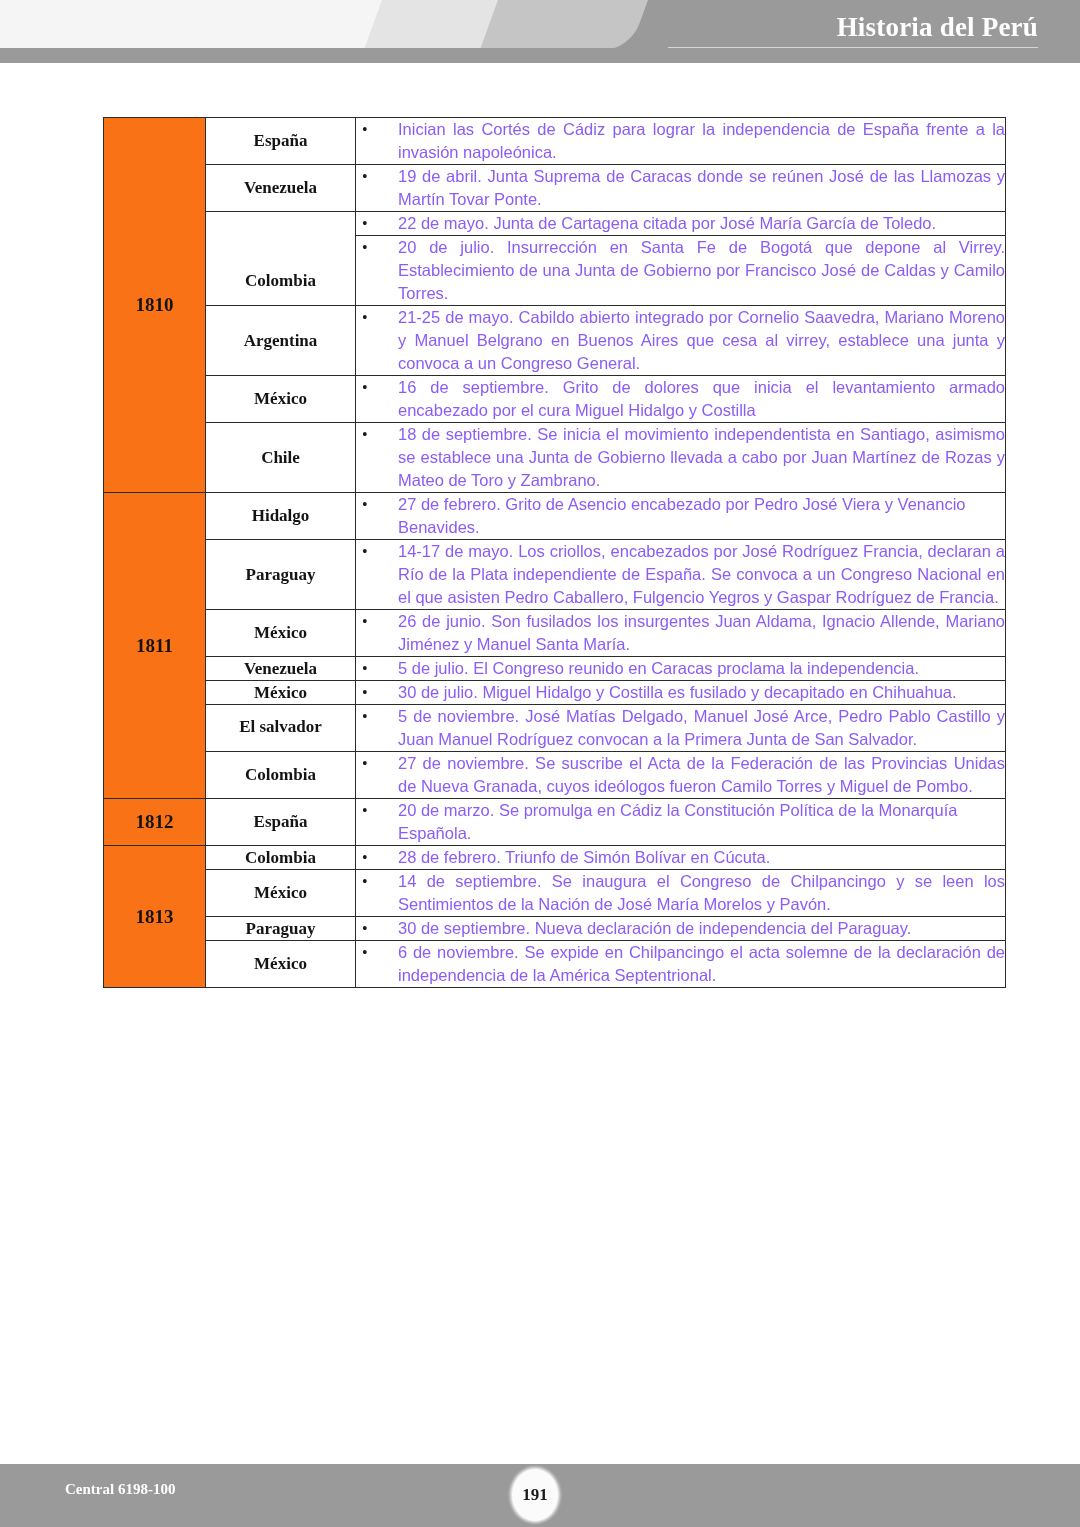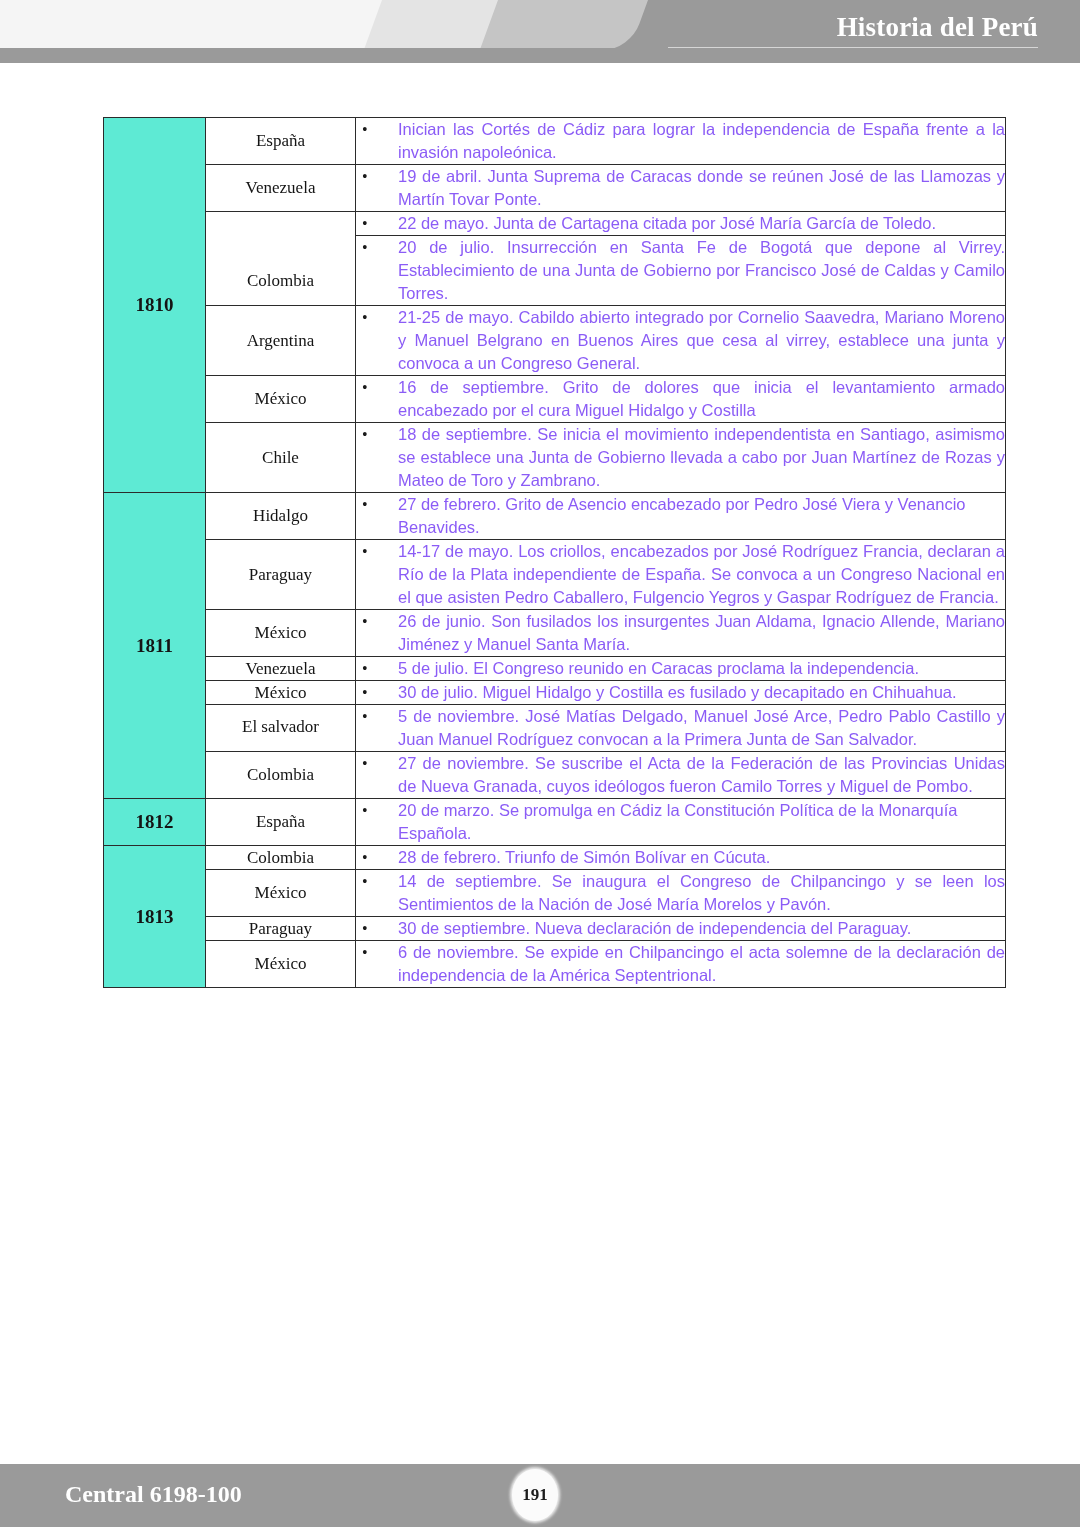--- a/index.html
+++ b/index.html
@@ -75,31 +75,31 @@
     width: 903px;
     table-layout: fixed;
   }
   table.chrono td {
     border: 1.6px solid #2b2b2b;
     vertical-align: middle;
     padding: 0;
   }
   td.year {
     width: 101px;
-    background: #5eead4;
+    background: #f97316;
     text-align: center;
     font-weight: bold;
     font-size: 19px;
     color: #141414;
     font-family: "Liberation Serif", "DejaVu Serif", serif;
   }
   td.country {
     width: 149px;
     text-align: center;
-    font-weight: normal;
+    font-weight: bold;
     font-size: 17px;
     color: #141414;
     background: #ffffff;
     font-family: "Liberation Serif", "DejaVu Serif", serif;
     padding: 4px 6px;
   }
   td.country.bottom { vertical-align: bottom; padding-bottom: 14px; }
   td.event {
     background: #ffffff;
     padding: 11px 12px 11px 10px;
@@ -133,21 +133,21 @@
     position: absolute;
     left: 0; top: 1464px;
     width: 1080px; height: 63px;
     background: #9a9a9a;
   }
   .ftr-left {
     position: absolute;
     left: 65px; top: 17px;
     color: #ffffff;
     font-weight: bold;
-    font-size: 24px;
+    font-size: 15px;
     font-family: "Liberation Serif", "DejaVu Serif", serif;
   }
   .ftr-right {
     position: absolute;
     right: 46px; top: 9px;
     color: #ffffff;
     font-weight: bold;
     font-size: 28px;
     font-family: "Liberation Serif", "DejaVu Serif", serif;
     white-space: nowrap;

